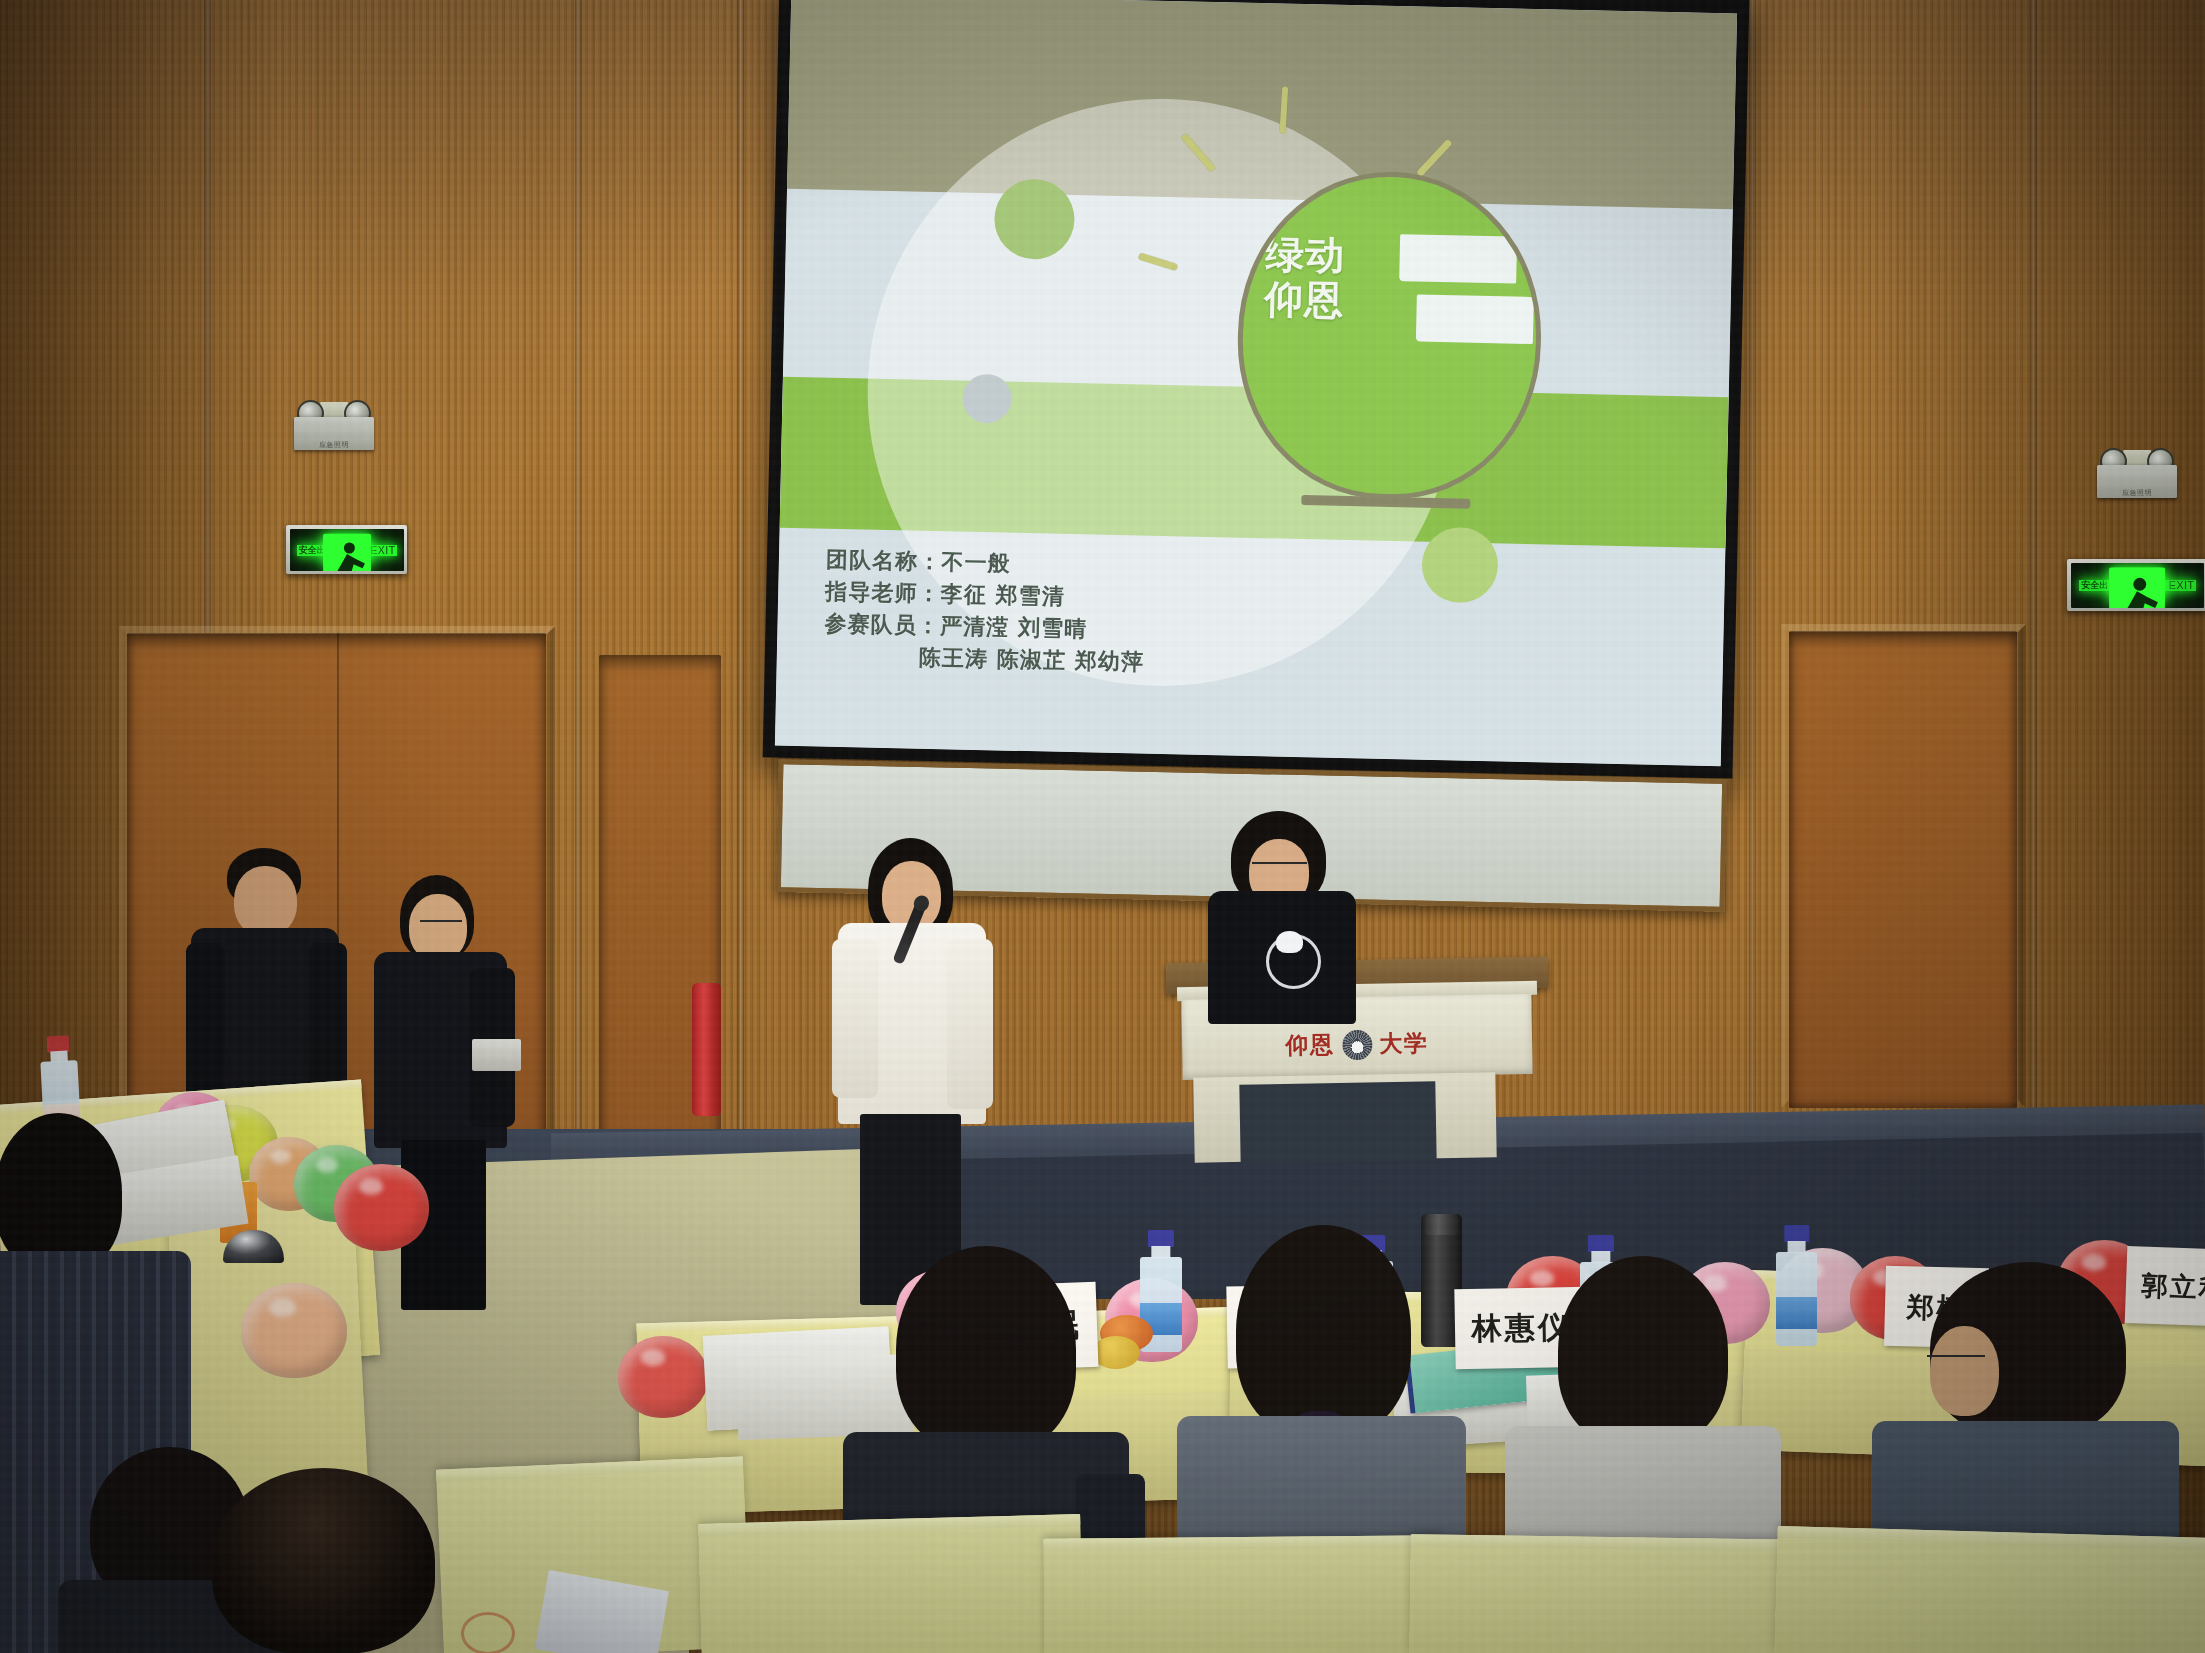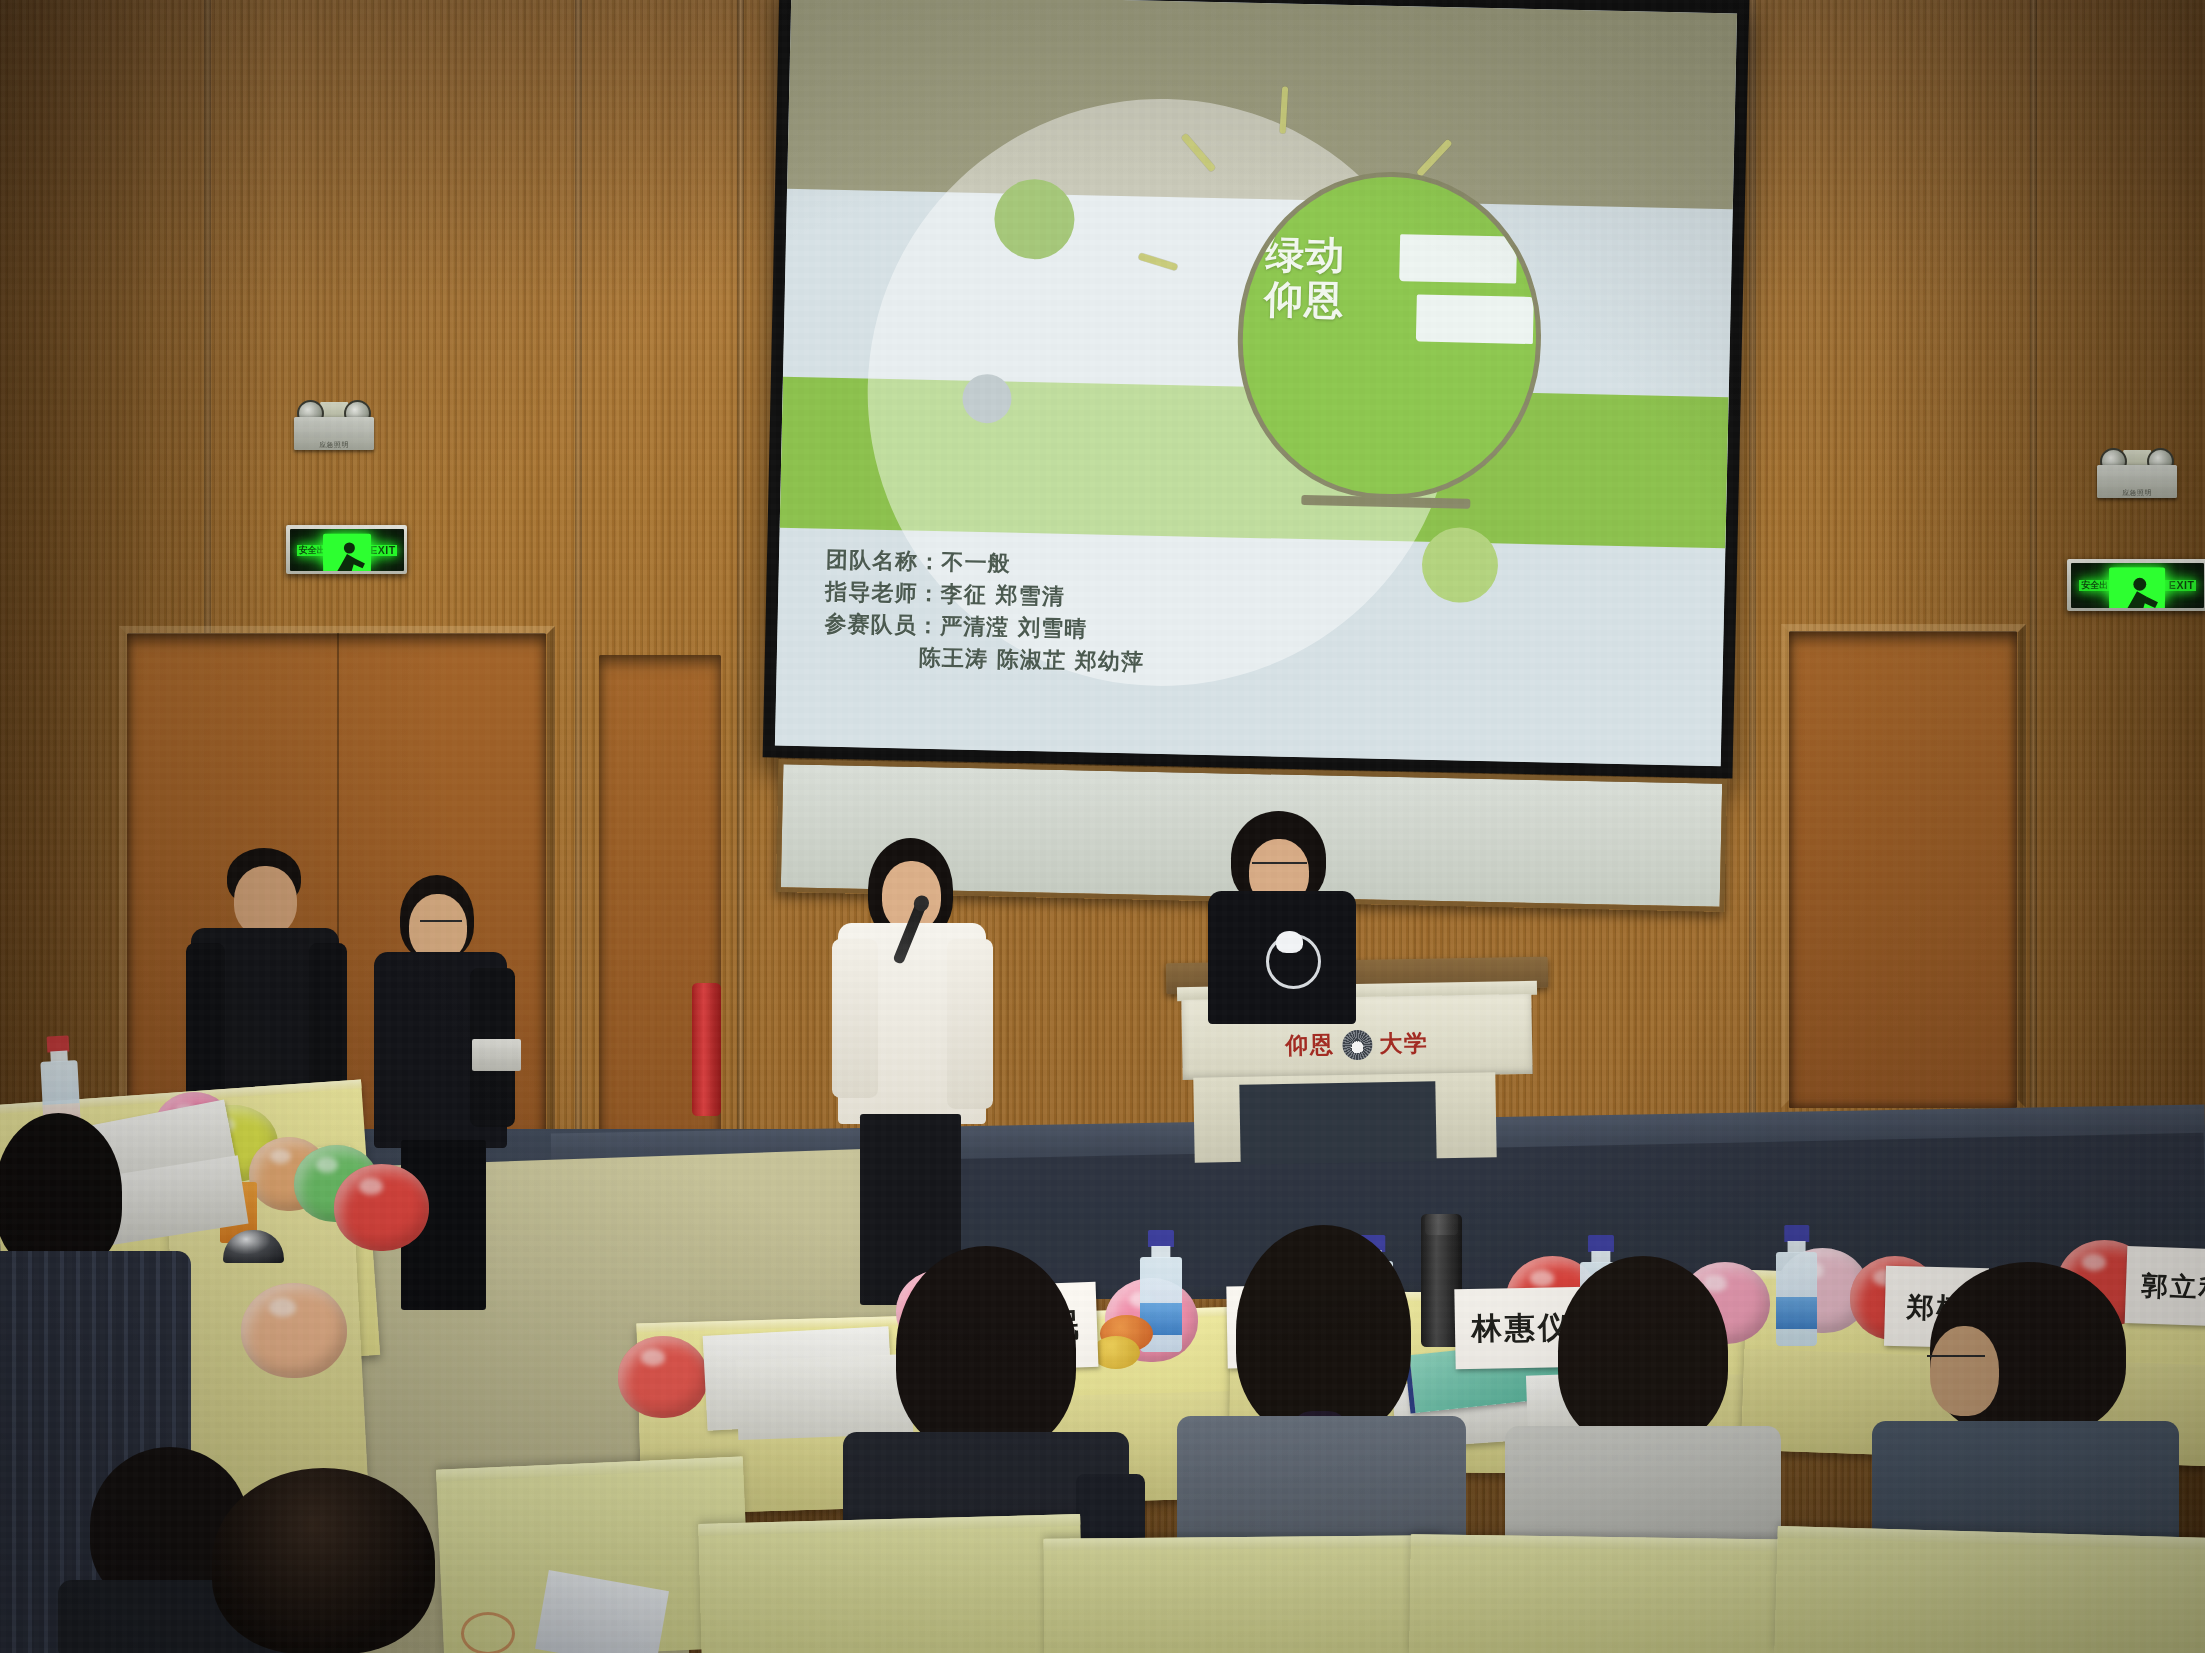--- a/index.html
+++ b/index.html
@@ -59,21 +59,21 @@
   .exitsign{position:absolute;padding:3.7px;border-radius:2.1px;
     background:linear-gradient(180deg,#e8e8e0,#b9bbb0);
     box-shadow:0 2.1px 6.4px rgba(0,0,0,.55);}
   .exitsign .face{position:relative;width:100%;height:100%;background:#0b150b;
     border-radius:1.1px;display:flex;align-items:center;justify-content:center;overflow:hidden;}
   .exitsign .bar{position:absolute;left:6%;right:6%;top:38%;height:26%;
     background:#27ff2a;box-shadow:0 0 9.5px #27ff2a,0 0 19px rgba(39,255,42,.65);}
   .exitsign .cn{position:absolute;left:8%;top:50%;transform:translateY(-50%);
     font-size:9px;color:#0c3c0c;font-weight:bold;z-index:3;}
   .exitsign .en{position:absolute;right:7%;top:50%;transform:translateY(-50%);
-    font-size:10.6px;color:#0c3c0c;font-weight:bold;letter-spacing:0.5px;z-index:3;}
+    font-size:10.6px;color:#0c3c0c;font-weight:normal;letter-spacing:0.5px;z-index:3;}
   .exitsign .man{position:absolute;left:50%;top:50%;transform:translate(-50%,-50%);
     width:42%;height:78%;z-index:4;
     background:#2dff30;border-radius:2.1px;
     box-shadow:0 0 11.7px #2dff30,0 0 23px rgba(45,255,48,.7);}
   .exitsign .man svg{position:absolute;inset:0;}
 
   
   #screenWrap{position:absolute;left:771px;top:-10.6px;width:970px;height:779px;
     transform:rotate(1.25deg);}
   #screenFrame{position:absolute;inset:0;background:#111;

